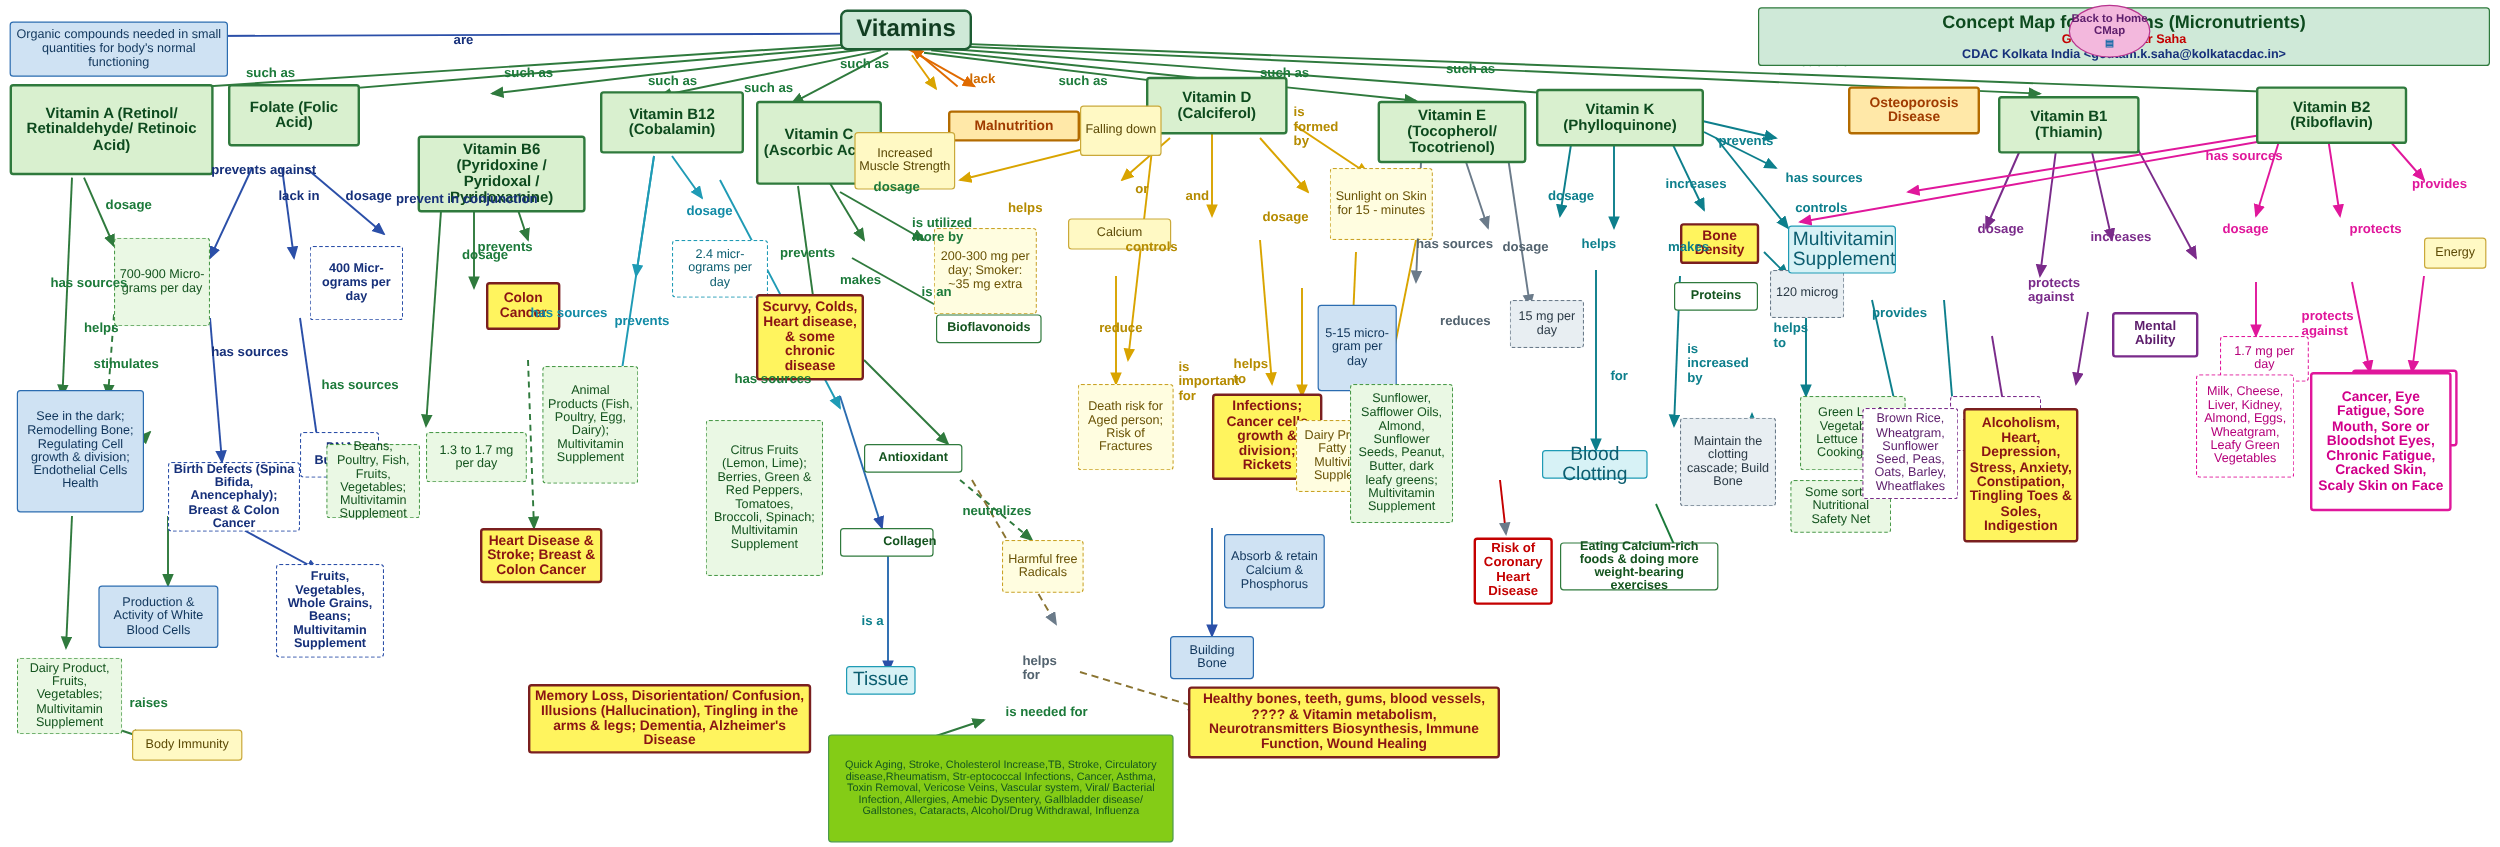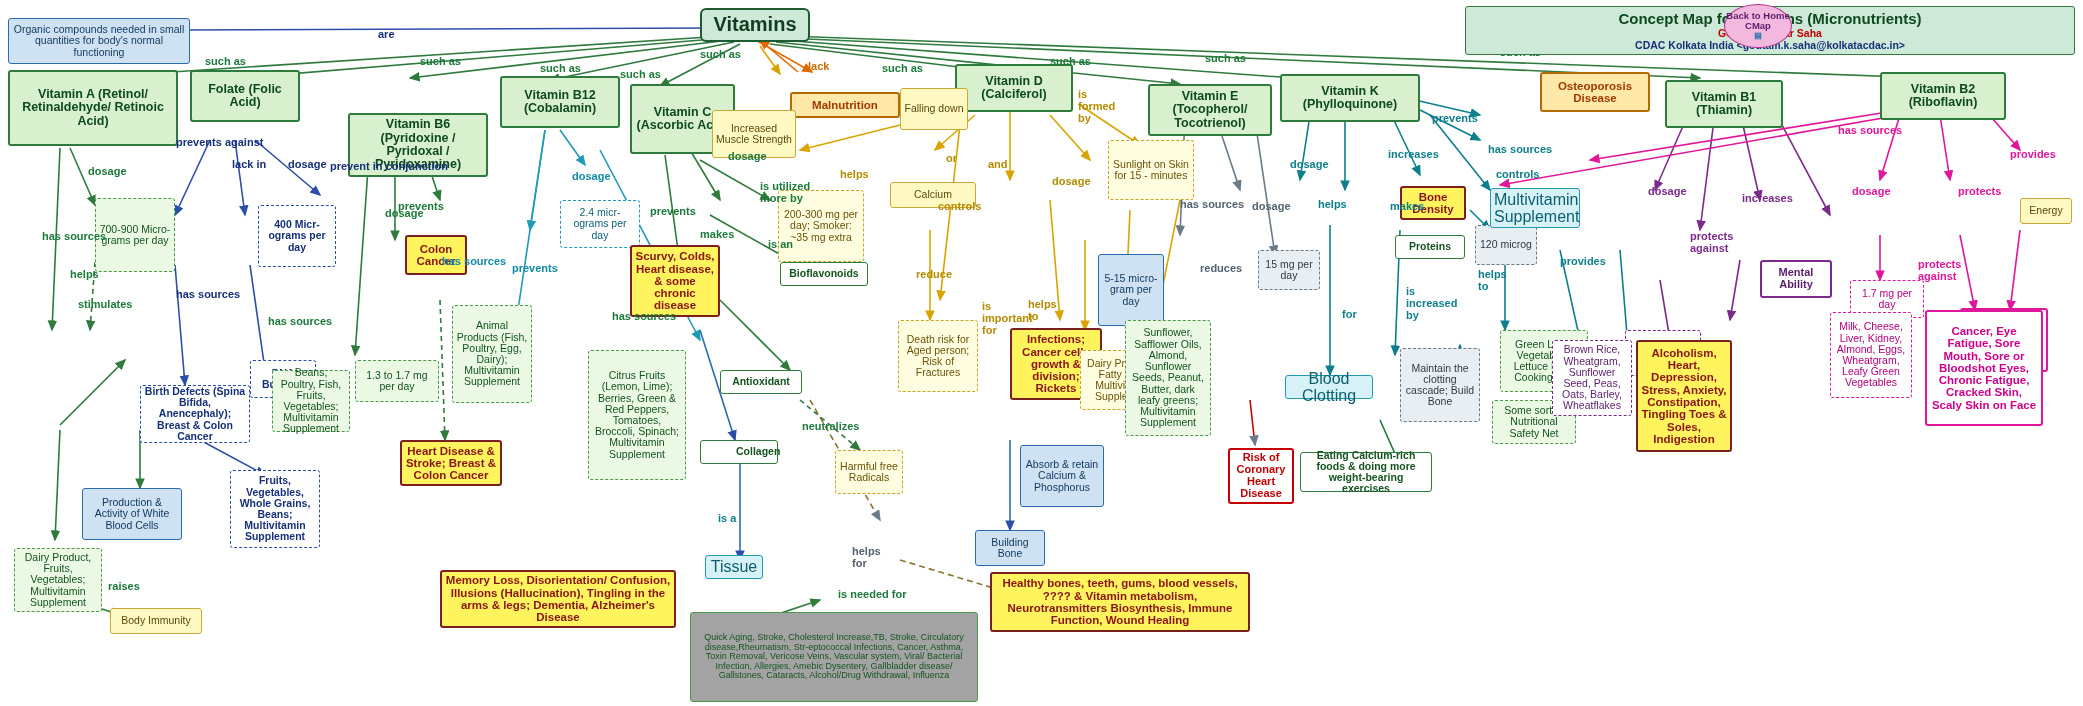--- a/index.html
+++ b/index.html
@@ -19,21 +19,21 @@
     text-align:center;
     line-height:1.07;
     padding:2px 3px;
     border-radius:3px;
     z-index:3;
   }
   .node span{display:block;width:100%;}
   
   .n-root{background:#cfe9d8;border:2px solid #1d5c33;color:#123d22;font-weight:bold;font-size:20px;border-radius:6px;}
   .n-green{background:#d9f0cf;border:2px solid #2f7a3d;color:#0d4a1e;font-weight:bold;font-size:12.5px;}
-  .n-greenthin{background:#a3a3a3;border:1.5px solid #4b9a4b;color:#14541f;font-size:11px;}
+  .n-greenthin{background:#84cc16;border:1.5px solid #4b9a4b;color:#14541f;font-size:11px;}
   .n-greendash{background:#eaf8e4;border:1.5px dashed #4b9a4b;color:#14541f;font-size:10.5px;}
   .n-bluebox{background:#cfe2f3;border:1.5px solid #2b6cb0;color:#10365c;font-size:10.5px;}
   .n-bluedash{background:#ffffff;border:1.5px dashed #2b4fa8;color:#16307a;font-weight:bold;font-size:10.5px;}
   .n-cyandash{background:#ffffff;border:1.5px dashed #1f9bb5;color:#0c5e70;font-size:10.5px;}
   .n-yellow{background:#fff45e;border:2px solid #7a1f1f;color:#8a1414;font-weight:bold;font-size:11.5px;}
   .n-yellowthin{background:#fff9c4;border:1.5px solid #caa93a;color:#5c4a06;font-size:10.5px;}
   .n-yellowdash{background:#fffde0;border:1.5px dashed #c9a227;color:#6b5407;font-size:10.5px;}
   .n-orange{background:#ffe8a8;border:2px solid #b36b00;color:#a03b00;font-weight:bold;font-size:11.5px;}
   .n-pink{background:#ffffff;border:2px solid #e0179b;color:#d1008a;font-weight:bold;font-size:11.5px;}
   .n-pinkdash{background:#ffffff;border:1.5px dashed #e0179b;color:#b5007a;font-size:10.5px;}
@@ -311,20 +311,23 @@
       <span>1.7 mg per day</span>
     </div>
 
   <div class="node n-yellowdash" style="left:1108px;top:140px;width:86px;height:60px;">
       <span>Sunlight on Skin for 15 - minutes</span>
     </div>
   <div class="node n-bluebox" style="left:1098px;top:254px;width:66px;height:72px;">
       <span>5-15 micro-gram per day</span>
     </div>
 
+  <div class="node n-bluebox" style="left:14px;top:325px;width:106px;height:102px;">
+      <span>See in the dark; Remodelling Bone; Regulating Cell growth &amp; division; Endothelial Cells Health</span>
+    </div>
   <div class="node n-bluedash" style="left:140px;top:385px;width:110px;height:58px;">
       <span>Birth Defects (Spina Bifida, Anencephaly); Breast &amp; Colon Cancer</span>
     </div>
   <div class="node n-bluedash" style="left:250px;top:360px;width:66px;height:38px;">
       <span>DNA Building</span>
     </div>
   <div class="node n-yellow" style="left:405px;top:235px;width:62px;height:40px;">
       <span>Colon Cancer</span>
     </div>
   <div class="node n-yellow" style="left:630px;top:245px;width:90px;height:72px;">

